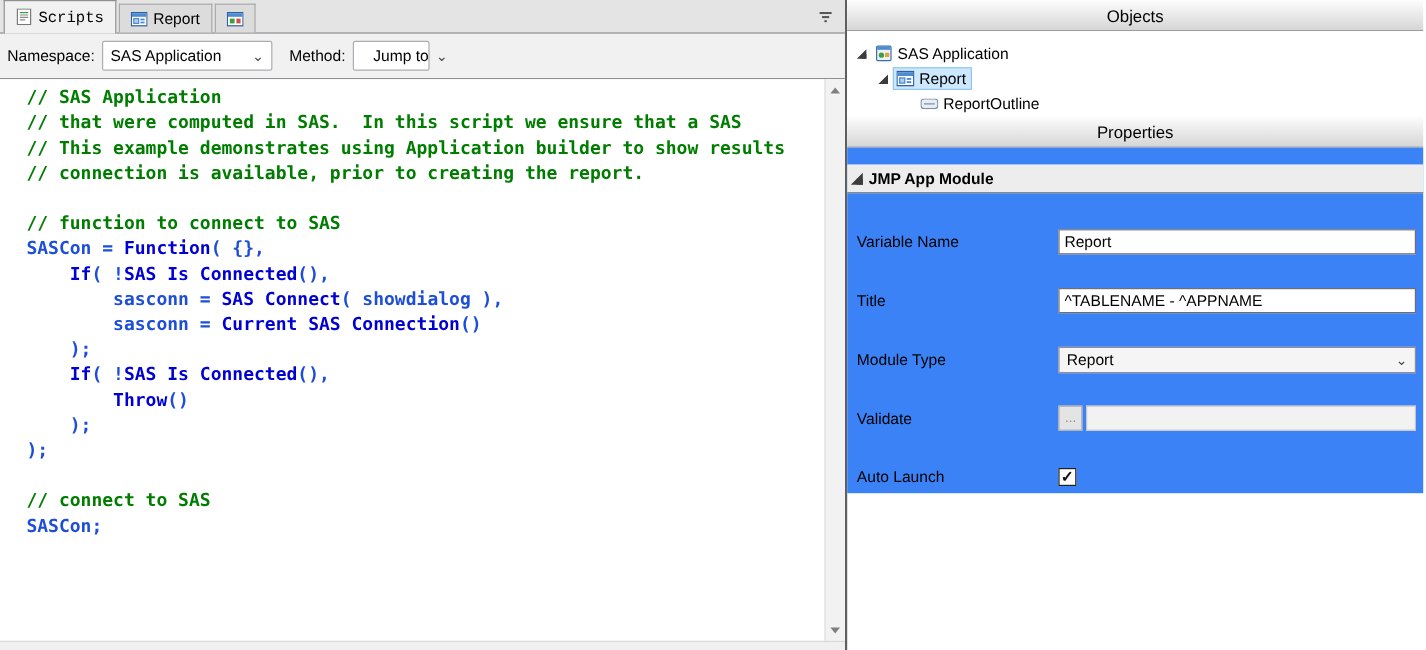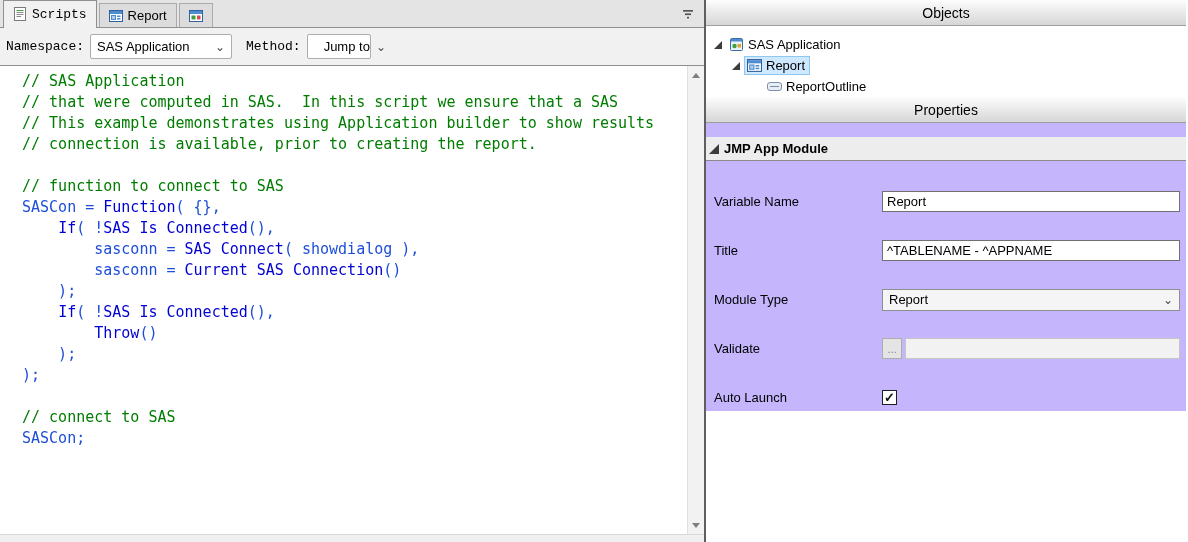--- a/index.html
+++ b/index.html
@@ -16,30 +16,30 @@
          background:#dcdcdc; border:1px solid #ababab; border-bottom:none; margin-right:2px;
          cursor:default; white-space:nowrap; }
   .tab.active { background:#f1f1f1; border-color:#8f8f8f; height:28px; margin-bottom:-1px;
                 padding-bottom:1px;font-family:Liberation Mono, monospace; }
   .tab-spacer { flex:1; }
   .filter-btn { position:absolute; right:8px; top:7px; width:16px; height:14px;
                 display:flex; align-items:center; justify-content:center; }
 
   .toolbar { height:38px; background:#f1f1f1; display:flex; align-items:center;
              padding:0 6px; border-bottom:1px solid #8f8f8f; }
-  .tb-label { margin-right:6px;font-family:Liberation Mono, monospace; }
+  .tb-label { margin-right:6px; }
   .tb-label.method { margin-left:14px; }
   .dropdown { height:25px; background:#fff; border:1px solid #abadb3; display:inline-flex;
               align-items:center; justify-content:space-between; padding:0 6px; gap:6px;
               border-radius:2px; cursor:default; white-space:nowrap; }
   .dropdown.ns { width:142px; }
   .dropdown.mt { width:64px;padding-left:16px; }
   .chev { color:#4a4a4a; font-size:12px; line-height:10px; }
 
-  .editor-wrap { flex:1; display:flex; min-height:0; background:#fff; }
+  .editor-wrap { flex:1; display:flex; min-height:0; background:#fff;font-weight:bold; }
   .code { flex:1; padding:5px 0 0 22px; font-family:"DejaVu Sans Mono", monospace;
           font-size:15px; line-height:21px; overflow:hidden; }
   .code-line { white-space:pre; height:21px; }
   .seg-com { color:#007d00; }
   .seg-kw  { color:#0000d4; }
   .seg-pln { color:#1d4ed8; }
 
   .vscroll { width:17px; background:#f2f2f2; border-left:1px solid #e0e0e0;
              display:flex; flex-direction:column; }
   .sarrow { height:17px; display:flex; align-items:center; justify-content:center; }
@@ -55,21 +55,21 @@
                   justify-content:center; font-size:14px; flex:0 0 auto; }
   .tree { height:309px; background:#fff; padding-top:8px; overflow:hidden; }
   .tree-row { height:21px; display:flex; align-items:center; gap:4px; cursor:default; }
   .expander { width:0; height:0; border:4px solid transparent; border-right:4px solid #3c3c3c;
               border-bottom:4px solid #3c3c3c; display:inline-block; flex:0 0 auto; }
   .tree-item { display:flex; align-items:center; gap:4px; padding:1px 4px 1px 2px;
                border:1px solid transparent; }
   .tree-item.selected { background:#cde8ff; border-color:#8fc7ee; }
   .ticon { display:flex; align-items:center; }
 
-  .props-body { flex:1; background:#c4b5fd; }
+  .props-body { flex:1; background:#3b82f6; }
   .section-header { height:24px; margin-top:14px; background:#ededed;
                     border-bottom:1px solid #8a8a8a; display:flex; align-items:center;
                     gap:5px; padding-left:3px; font-weight:bold; font-size:13px; }
   .section-header .expander { border-right-width:5px; border-bottom-width:5px;
                               border-top-width:5px; border-left-width:5px; }
   .prop-grid { padding:5px 6px 0 8px; }
   .prop-row { display:grid; grid-template-columns:168px 1fr; align-items:center; height:27px;margin-top:22px; }
   .prop-input { width:100%; height:21px; border:1px solid #707070; background:#fff;
                 font-family:"Liberation Sans",sans-serif; font-size:13px; padding:0 4px; }
   .prop-input.disabled { background:#f2f2f2; border-color:#c6c6c6; }

